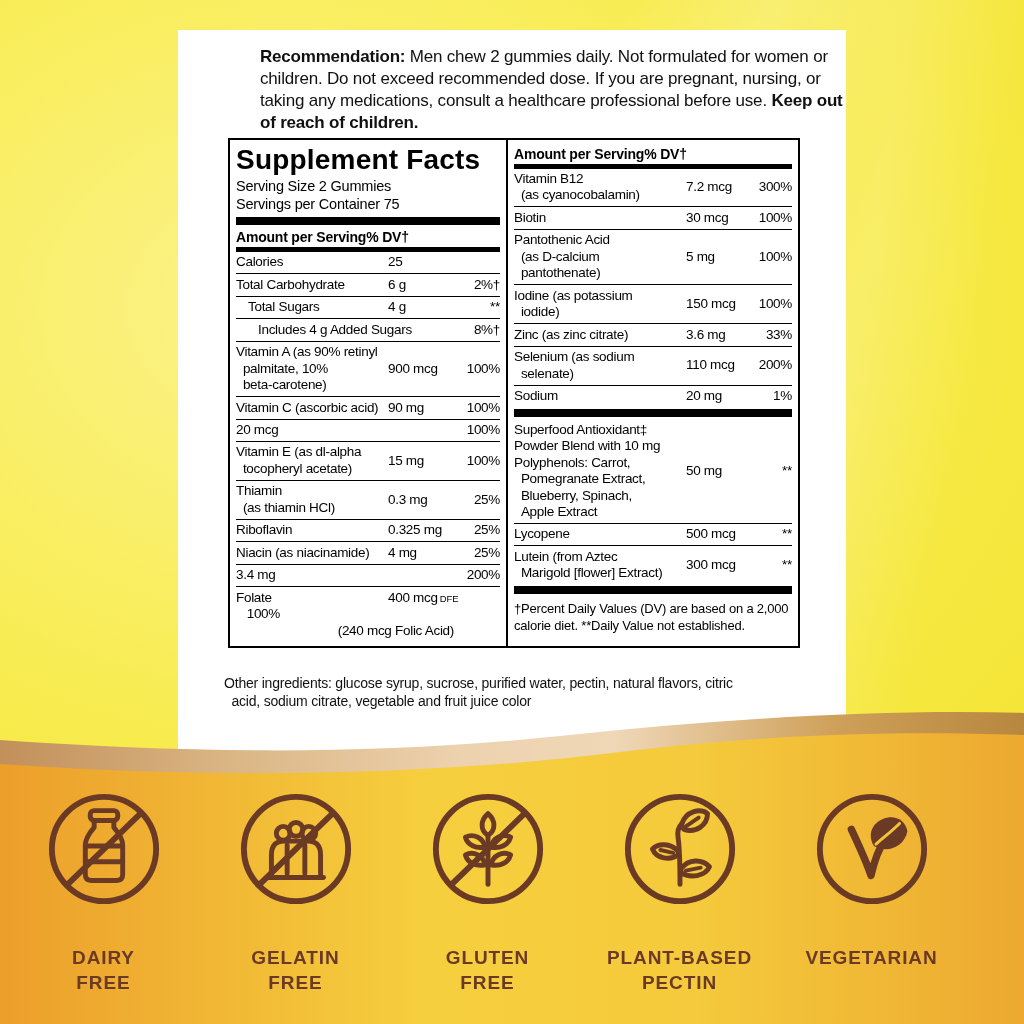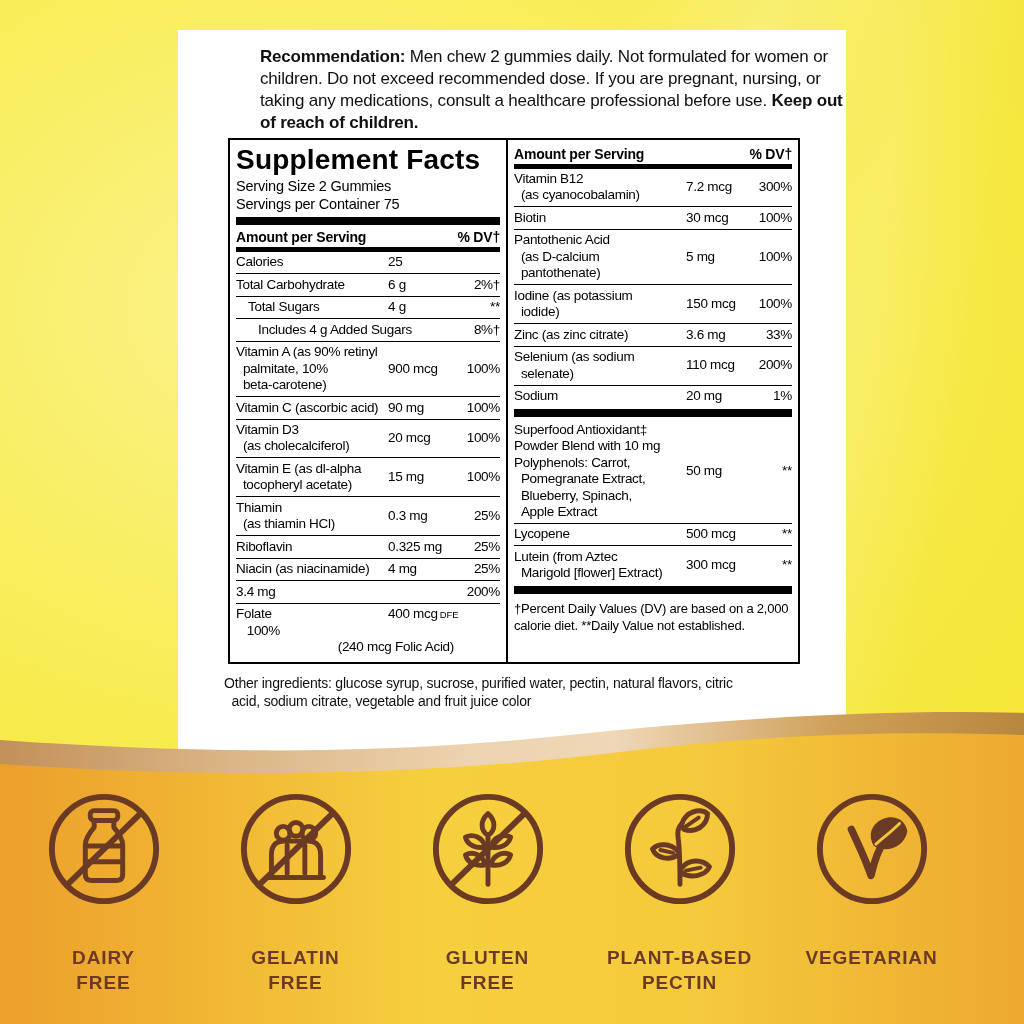--- a/index.html
+++ b/index.html
@@ -17,21 +17,21 @@
   .rec { position:absolute; left:50px; top:16px; width:584px; font-size:17px; line-height:1.3;
          letter-spacing:-0.2px; color:#111;margin-left:32px; }
 
   
   .facts { position:absolute; left:50px; top:108px; width:572px; display:flex; border:2px solid #000; color:#000; }
   .colL { width:278px; padding:2px 6px 4px; border-right:2px solid #000; }
   .colR { flex:1; padding:2px 6px 4px; display:flex; flex-direction:column; }
   .ptitle { font-weight:700; font-size:28px; letter-spacing:.2px; padding:2px 0 1px; white-space:nowrap; }
   .pserv { font-size:14.5px; line-height:1.25; letter-spacing:-0.2px; }
   .bbar { height:8px; background:#000; margin:4px 0 0; }
-  .phead { display:flex; justify-content:space-between; font-weight:700; font-size:14px; padding:4px 0 2px; letter-spacing:-0.2px;gap:44px; }
+  .phead { display:flex; justify-content:flex-start; font-weight:700; font-size:14px; padding:4px 0 2px; letter-spacing:-0.2px; }
   .hbar { height:4.5px; background:#000; }
   .tbar { height:8px; background:#000; margin:2px 0; }
   .frow { display:flex; flex-wrap:wrap; align-items:center; padding:2.5px 0; border-top:1px solid #000;
           font-size:13.5px; line-height:1.22; letter-spacing:-0.3px; }
   .rows .frow:first-child { border-top:0; }
   .tbar + .frow { border-top:0; }
   .rn { flex:0 0 152px; white-space:pre-wrap; }
   .colR .rn { flex-basis:172px; }
   .rn.full { flex:1 1 auto; }
   .ra { flex:1 1 auto; text-align:left; white-space:nowrap; }
@@ -102,22 +102,20 @@
   beta-carotene)</div>
               <div class="ra">900 mcg</div>
               <div class="rd">100%</div>
             </div>
             <div class="frow">
               <div class="rn">Vitamin C (ascorbic acid)</div>
               <div class="ra">90 mg</div>
               <div class="rd">100%</div>
             </div>
             <div class="frow">
-              <div class="rn">Vitamin D3
-  (as cholecalciferol)</div>
               <div class="ra">20 mcg</div>
               <div class="rd">100%</div>
             </div>
             <div class="frow">
               <div class="rn">Vitamin E (as dl-alpha
   tocopheryl acetate)</div>
               <div class="ra">15 mg</div>
               <div class="rd">100%</div>
             </div>
             <div class="frow">

